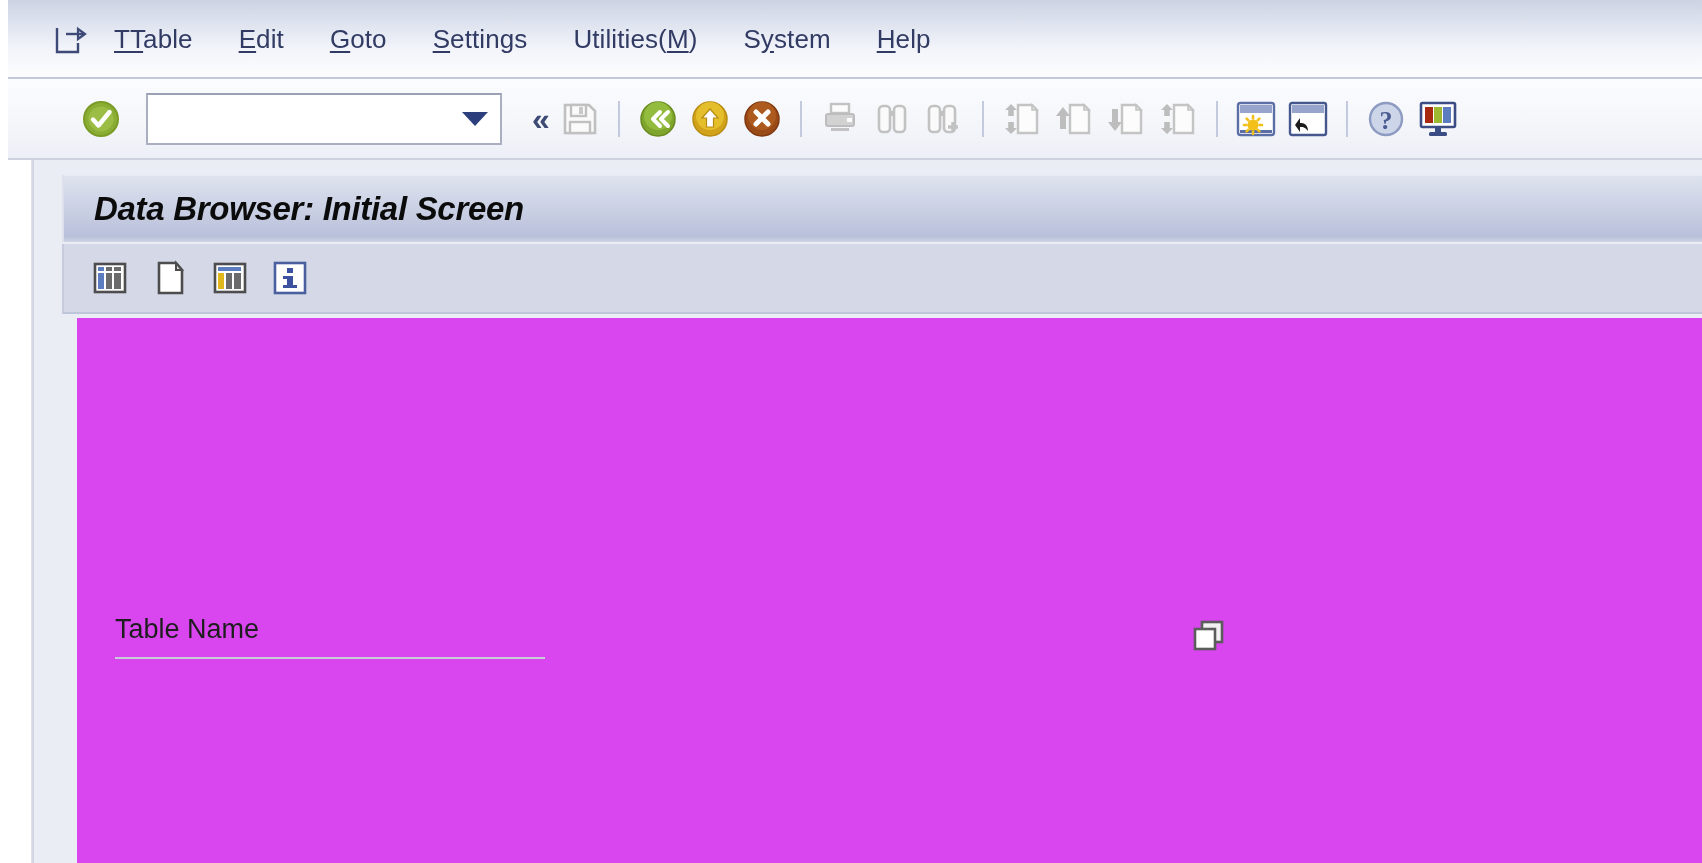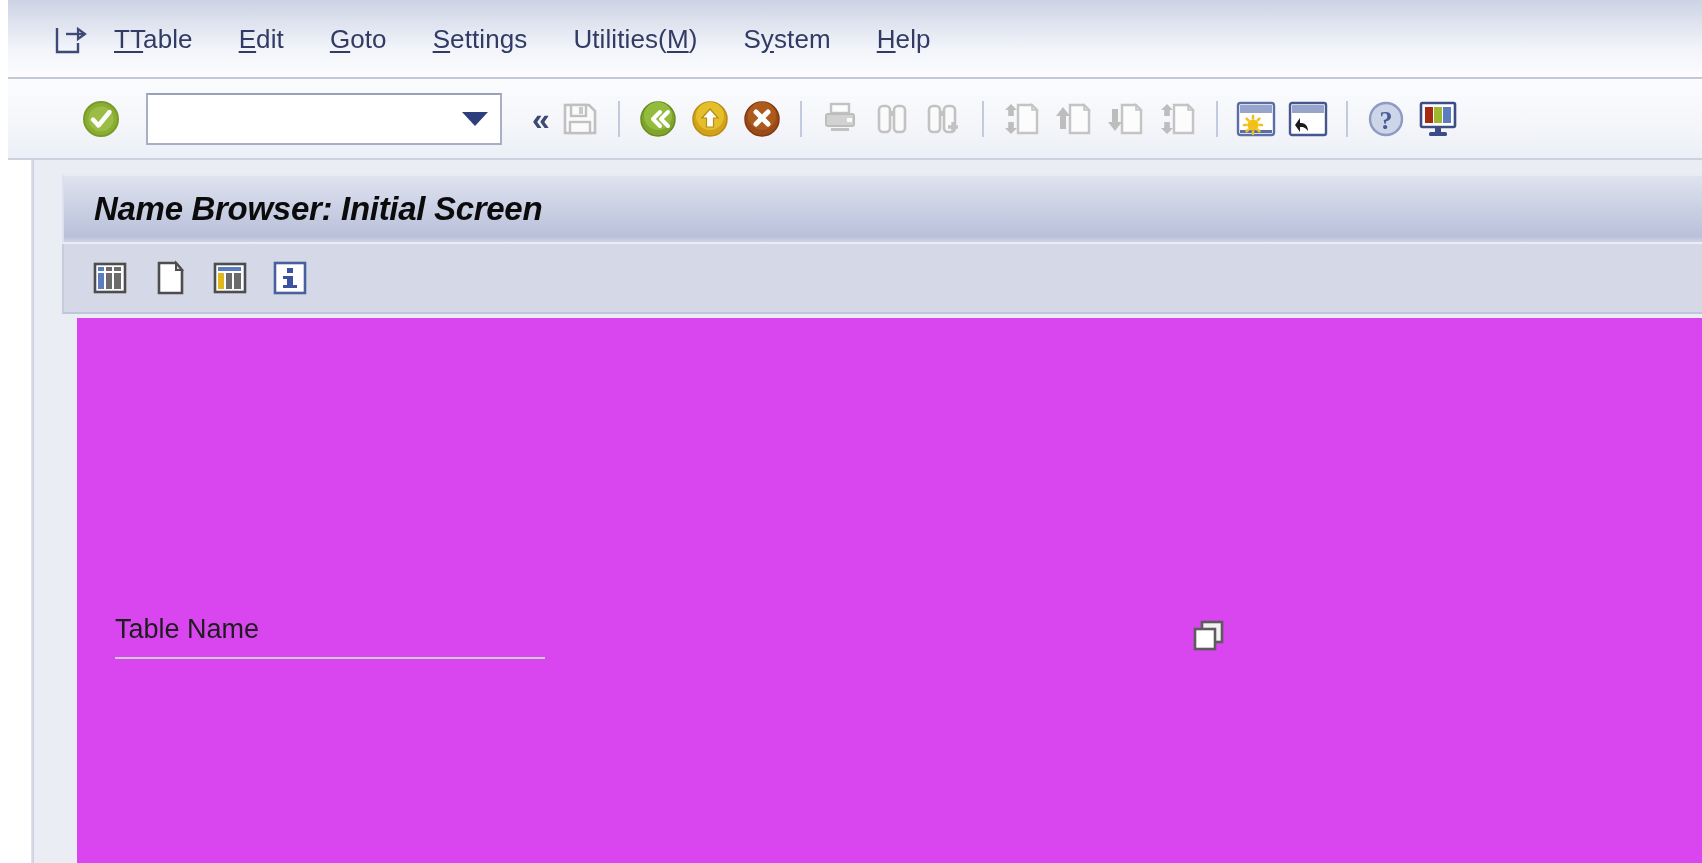--- a/index.html
+++ b/index.html
@@ -465,21 +465,21 @@
 
   </div>
   <div class="toolbar-bottom-line"></div>
 
   <div class="left-gutter"></div>
   <div class="gutter-edge"></div>
 
   <div class="content">
 
     <div class="title-band">
-      <span class="title-text">Name Browser: Initial Screen</span>
+      <span class="title-text">Data Browser: Initial Screen</span>
     </div>
 
     <div class="apptoolbar">
 
       <span class="app-btn">
         <svg width="40" height="40" viewBox="0 0 40 40">
           <rect x="5" y="6" width="30" height="28" fill="#ffffff" stroke="#4d4d4d" stroke-width="2.6"></rect>
           <rect x="8" y="9" width="6" height="4" fill="#5b7dc0"></rect>
           <rect x="16" y="9" width="6" height="4" fill="#6b6b6b"></rect>
           <rect x="24" y="9" width="7" height="4" fill="#6b6b6b"></rect>

